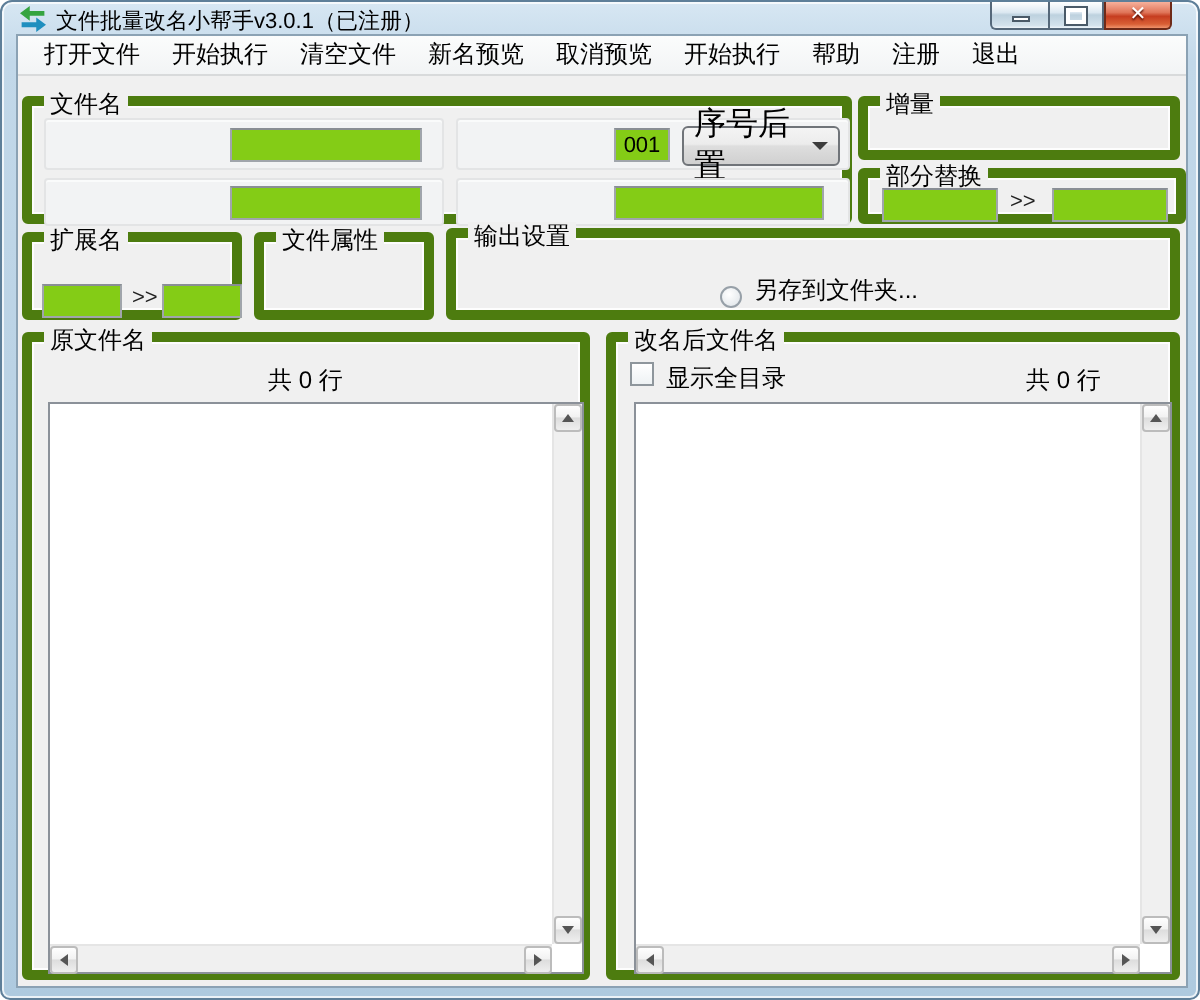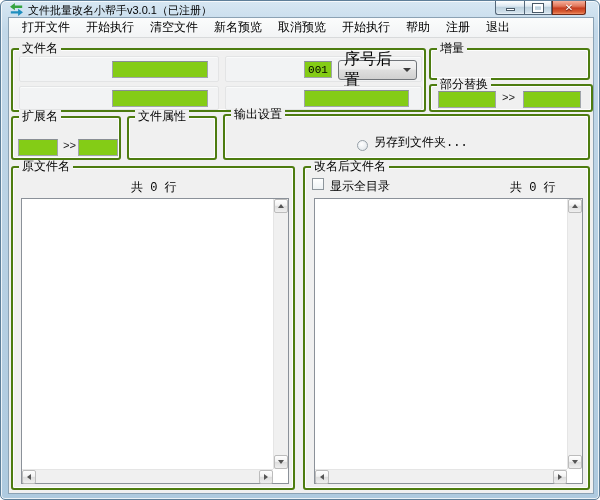--- a/index.html
+++ b/index.html
@@ -31,22 +31,22 @@
 
   
   .client { position:absolute; left:7px; top:16px; width:586px; height:477px;
     background:#f0f0f0; border:1px solid #8ba2b4; overflow:hidden; }
 
   .menubar { position:absolute; left:0; top:0; right:0; height:20px;
     background:linear-gradient(#fbfcfc,#f2f4f5); border-bottom:1px solid #d8dadb;
     display:flex; align-items:center; padding-left:5px; }
   .menu-item { padding:2px 8px 3px 8px; white-space:nowrap; cursor:default; }
 
-  .group { position:absolute; border:2px solid #4d7c0f; border-radius:3px;
-    box-shadow:inset 0 0 0 1px #fdfdfd;font-family:Liberation Mono, monospace; }
+  .group { position:absolute; border:5px solid #4d7c0f; border-radius:3px;
+    box-shadow:inset 0 0 0 1px #fdfdfd; }
   .glabel { position:absolute; top:-8px; left:6px; background:#f0f0f0; padding:0 3px;
     line-height:14px; white-space:nowrap; }
 
   .panel { position:absolute; background:#f2f3f4; border:1px solid #e3e4e5; border-radius:2px;
     box-shadow:inset 0 1px 0 #fafbfb; }
 
   .tb { position:absolute; height:17px; background:#84cc16; border:1px solid #a0a5ab;
     border-top-color:#898e94; font-family:inherit; font-size:11px; padding:0 3px; outline:none; }
   .tb.center { text-align:center; }
 

